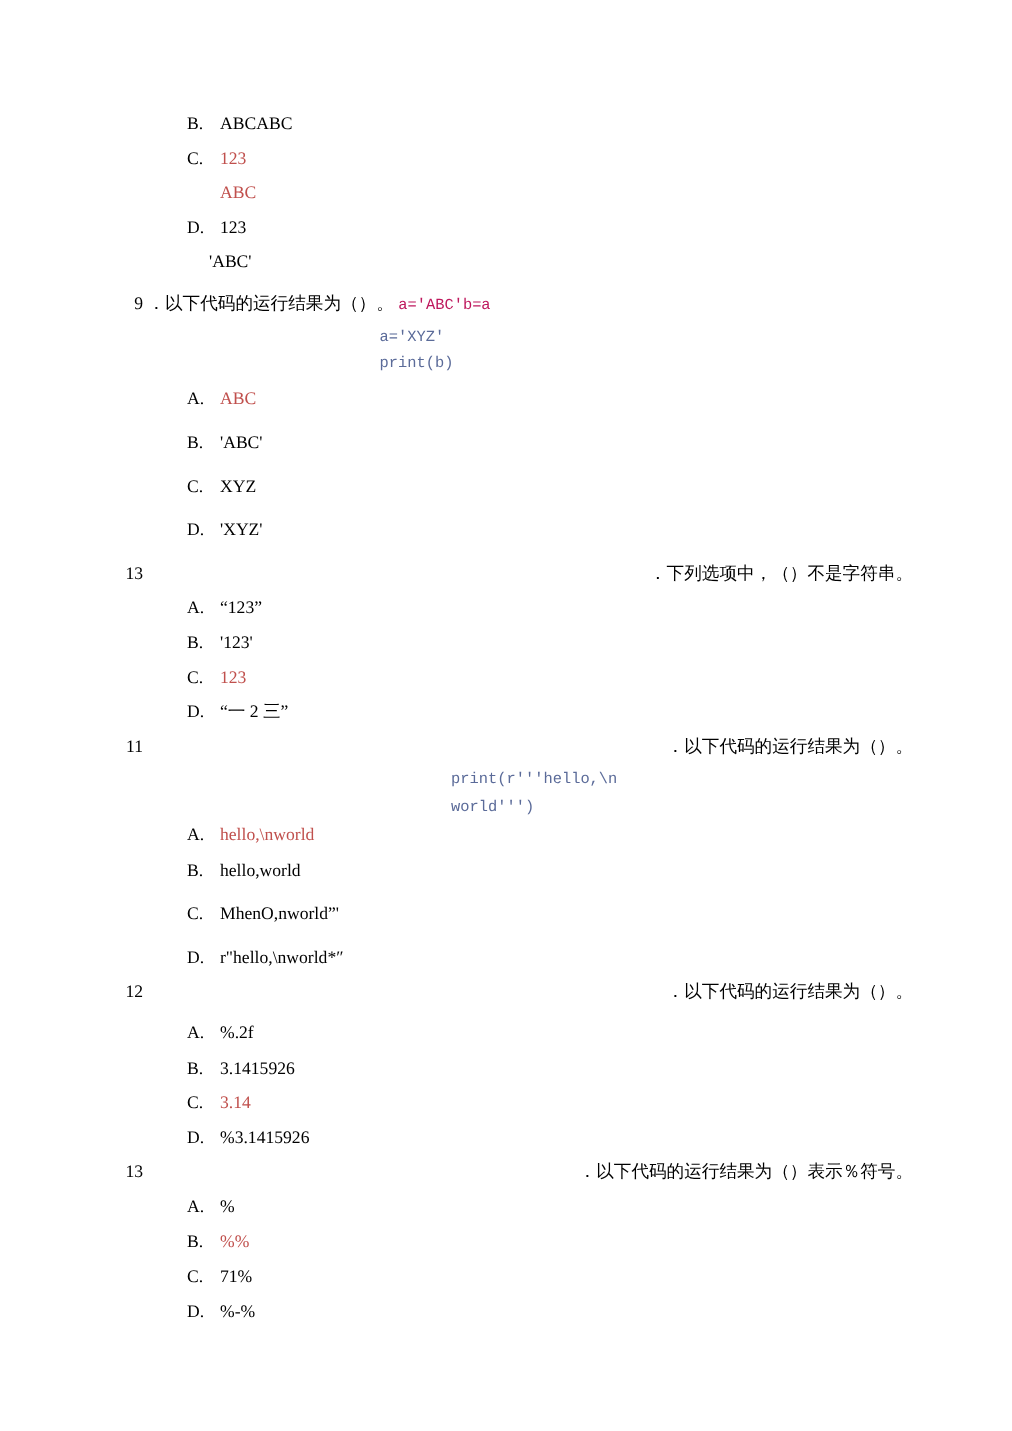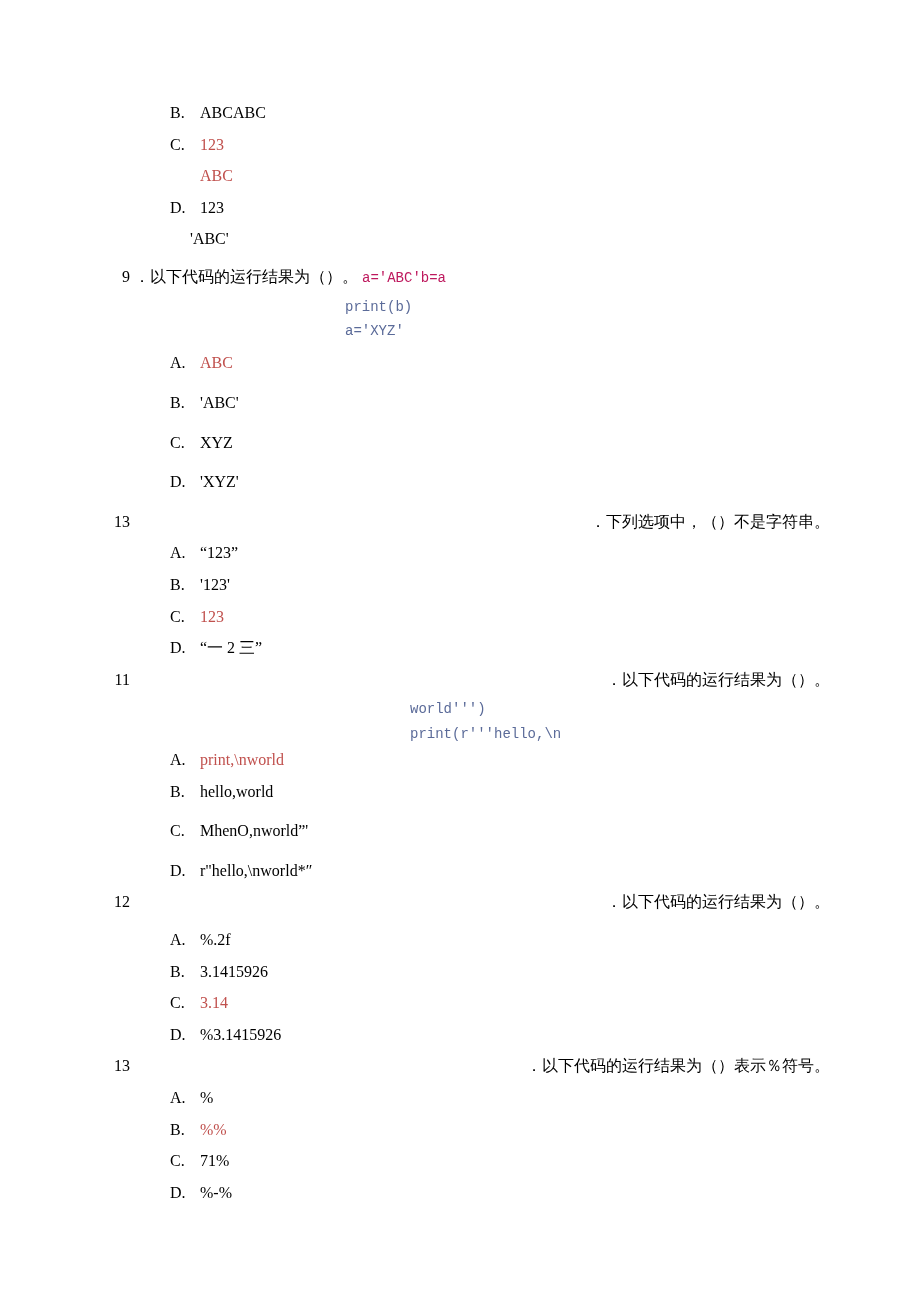--- a/index.html
+++ b/index.html
@@ -101,22 +101,22 @@
 
   <div class="spacer-s"></div>
 
   <div class="question-line">
     <span class="q-num">9</span>
     <span class="q-stem q9-stem-flex">
       <span>．以下代码的运行结果为（）。</span>
       <span class="code-inline" style="margin-left:4px;">a='ABC'b=a</span>
     </span>
   </div>
+  <div class="code-block code-indent1">a='XYZ'</div>
   <div class="code-block code-indent1">print(b)</div>
-  <div class="code-block code-indent1">a='XYZ'</div>
   <div class="spacer-s"></div>
   <div class="option-row opt-gap">
     <span class="option-letter">A.</span>
     <span class="option-text red">ABC</span>
   </div>
   <div class="option-row opt-gap">
     <span class="option-letter">B.</span>
     <span class="option-text">'ABC'</span>
   </div>
   <div class="option-row opt-gap">
@@ -146,25 +146,25 @@
   </div>
   <div class="option-row">
     <span class="option-letter">D.</span>
     <span class="option-text">“一 2 三”</span>
   </div>
 
   <div class="question-line">
     <span class="q-num">11</span>
     <span class="q-stem">．以下代码的运行结果为（）。</span>
   </div>
+  <div class="code-block code-indent2">print(r'''hello,\n</div>
   <div class="code-block code-indent2">world''')</div>
-  <div class="code-block code-indent2">print(r'''hello,\n</div>
-  <div class="option-row">
-    <span class="option-letter">A.</span>
-    <span class="option-text red">print,\nworld</span>
+  <div class="option-row">
+    <span class="option-letter">A.</span>
+    <span class="option-text red">hello,\nworld</span>
   </div>
   <div class="option-row opt-gap">
     <span class="option-letter">B.</span>
     <span class="option-text">hello,world</span>
   </div>
   <div class="option-row opt-gap">
     <span class="option-letter">C.</span>
     <span class="option-text">MhenO,nworld”'</span>
   </div>
   <div class="option-row">

